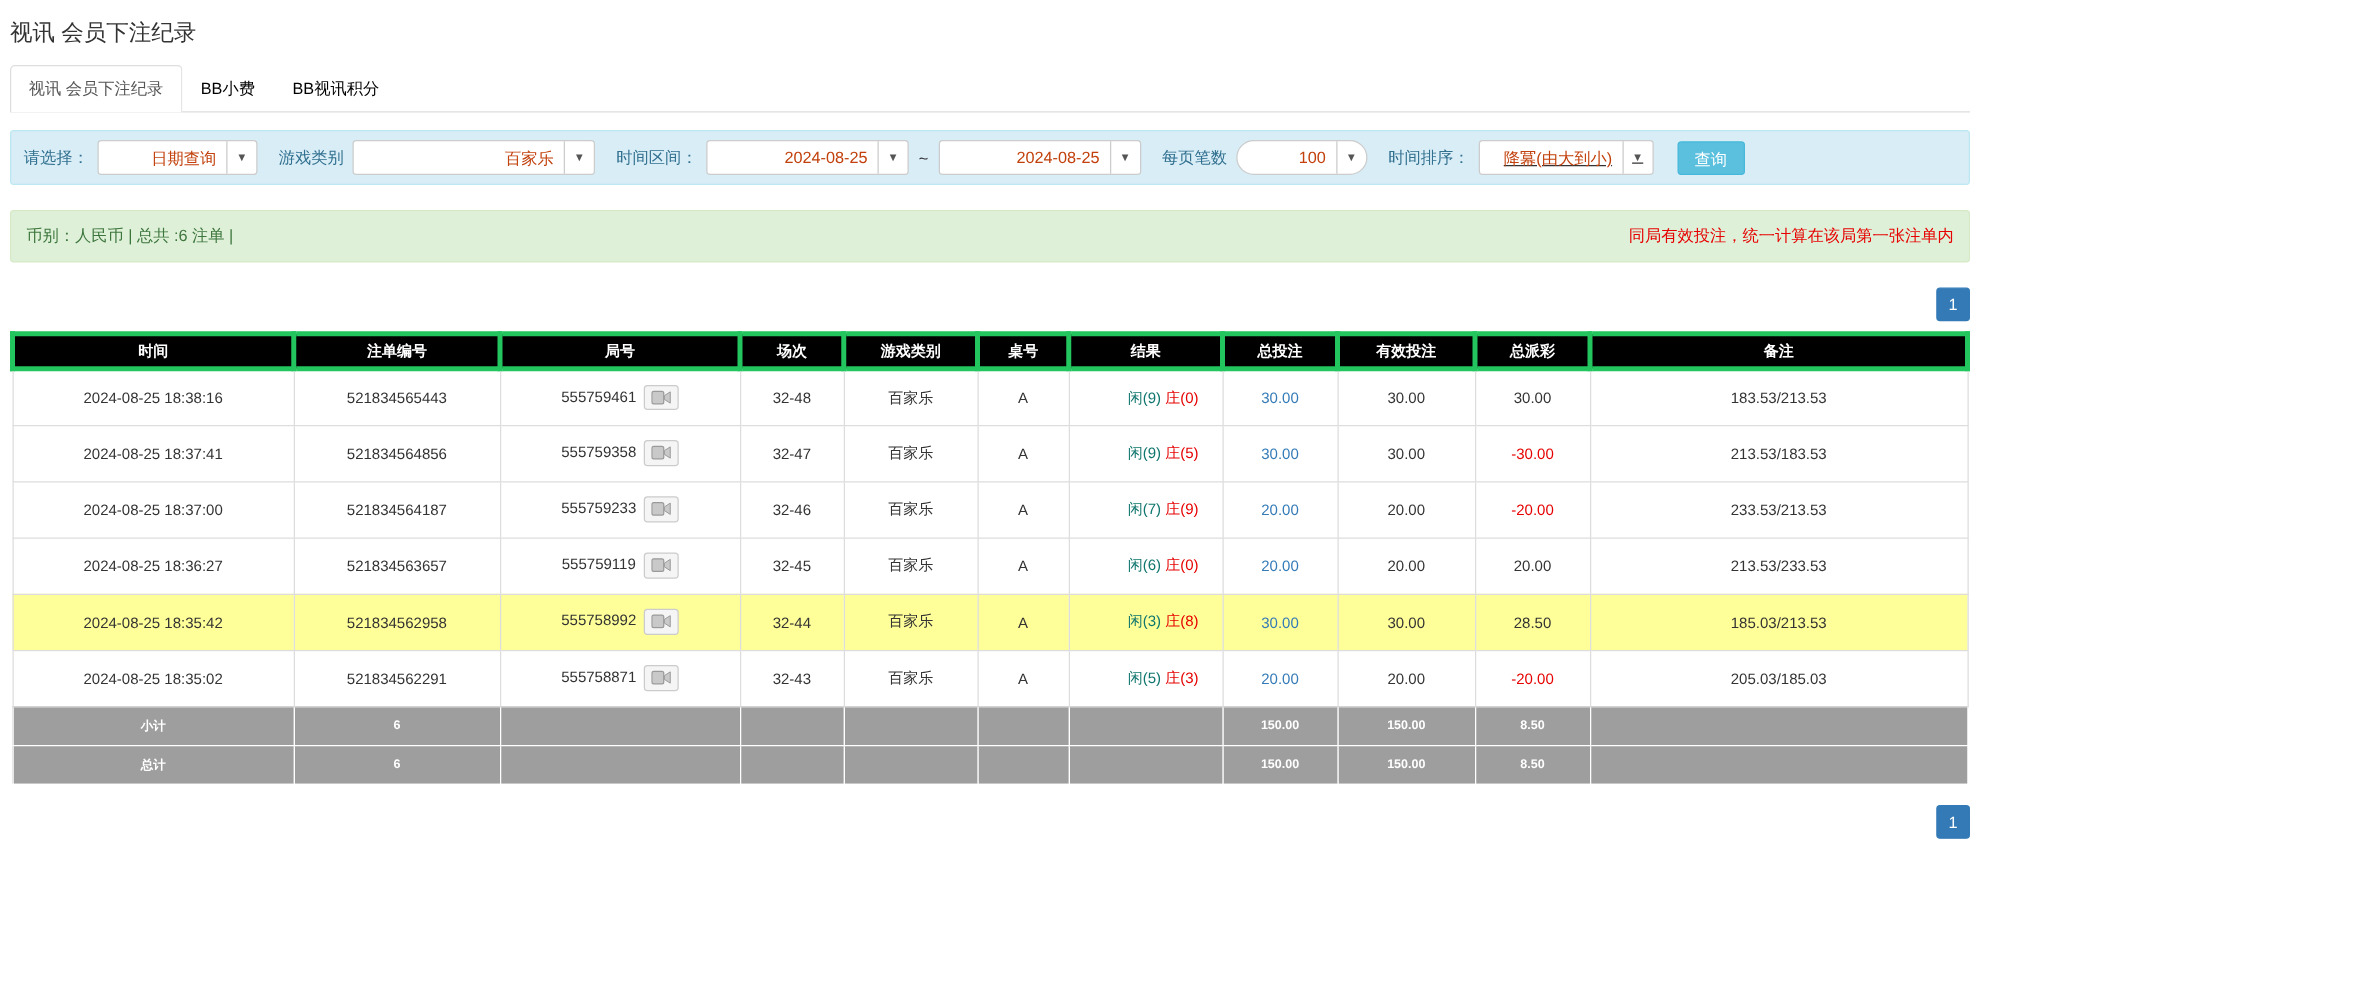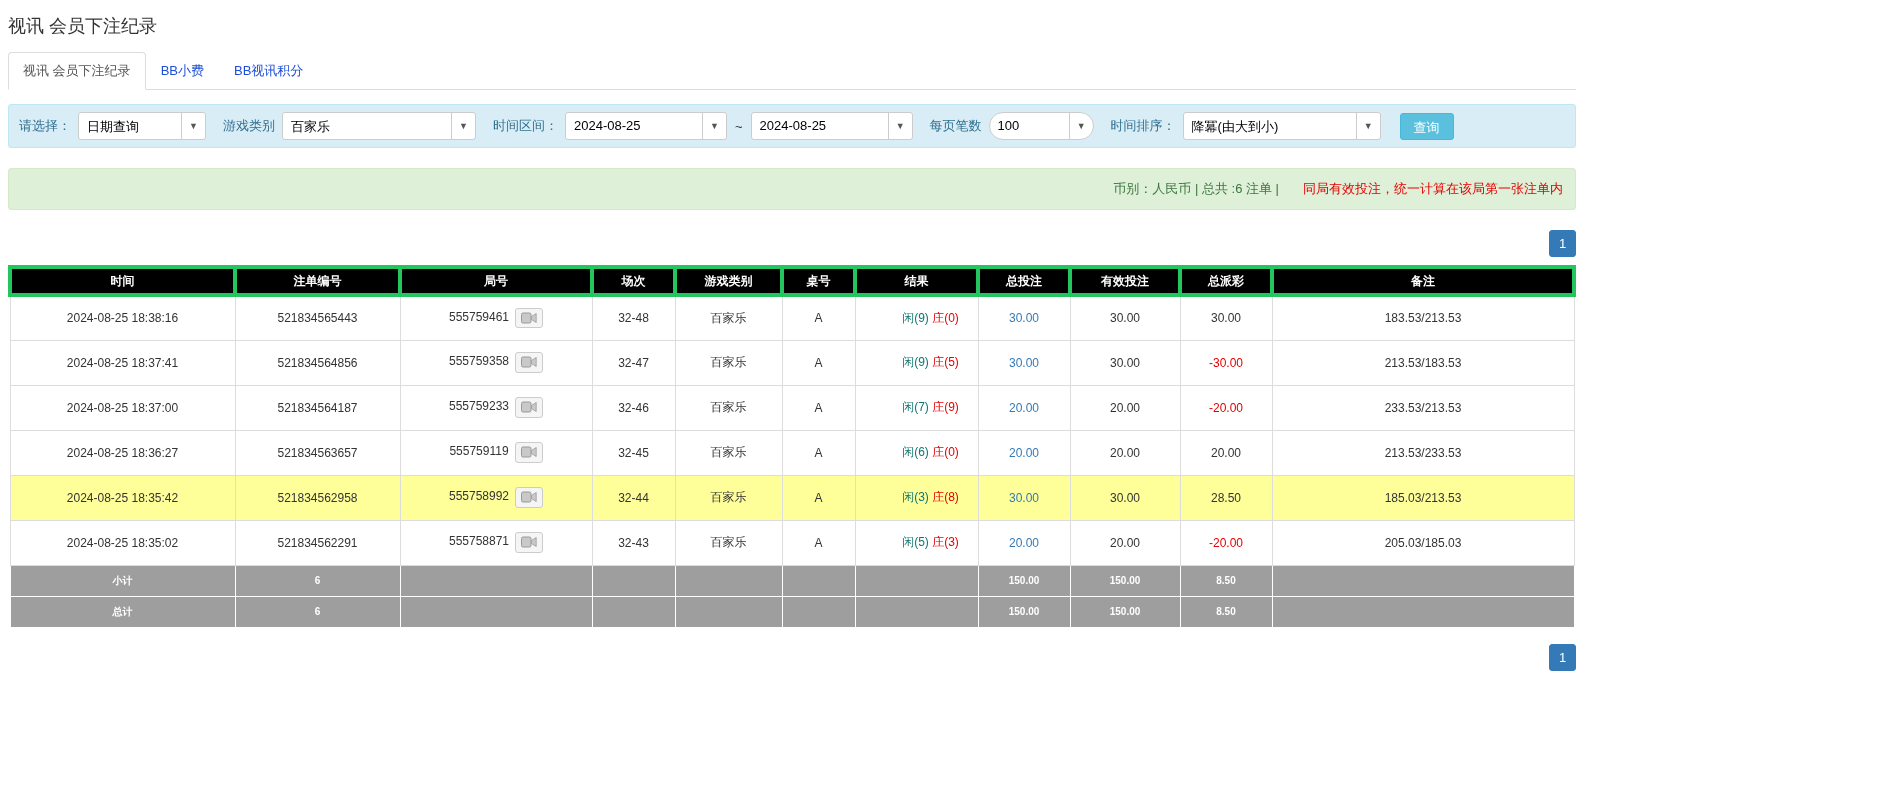--- a/index.html
+++ b/index.html
@@ -9,54 +9,54 @@
     color: #333;
     font-family: "Liberation Sans", "DejaVu Sans", sans-serif;
   }
   .container { width: 1576px; padding: 6px 0 30px 8px; }
 
   .page-title { font-size: 18px; font-weight: 500; margin: 8px 0 0 0; color: #333; }
 
   
   .tabs { display: flex; border-bottom: 1px solid #ddd; margin-top: 14px; }
   .tab {
-    padding: 9px 14px; font-size: 13px; color: #1d4ed8; cursor: pointer;
+    padding: 9px 14px; font-size: 13px; color: #000000; cursor: pointer;
     margin-bottom: -1px; border: 1px solid transparent; border-radius: 4px 4px 0 0;
     white-space: nowrap;
   }
   .tab.active { color: #555; background: #fff; border-color: #ddd #ddd #fff #ddd; cursor: default; }
 
   
   .filter-bar {
     margin-top: 14px; background: #d9edf7; border: 1px solid #bce8f1; border-radius: 3px;
     padding: 7px 10px; display: flex; align-items: center; gap: 7px; font-size: 13px;
   }
   .flabel { color: #31708f; font-weight: normal; margin-left: 10px; white-space: nowrap; }
   .flabel.first { margin-left: 0; }
   .tilde { color: #333; padding: 0 1px; }
   .select {
     display: inline-flex; align-items: stretch; background: #fff;
     border: 1px solid #ccc; border-radius: 3px; height: 28px; cursor: pointer;
   }
-  .sel-text { padding: 5px 8px; font-size: 13px; color: #000000; flex: 1; white-space: nowrap; overflow: hidden; }
+  .sel-text { padding: 5px 8px; font-size: 13px; color: #c2410c; flex: 1; white-space: nowrap; overflow: hidden; text-align: right; }
   .sel-caret { display: flex; align-items: center; padding: 0 7px; border-left: 1px solid #ccc; color: #555; font-size: 9px; }
   .w-query { width: 128px; }
   .w-game  { width: 194px; }
   .w-date  { width: 162px; }
   .w-per   { width: 105px; border-radius: 14px; }
-  .w-sort  { width: 198px; }
+  .w-sort  { width: 140px; text-decoration: underline; }
   .search-btn {
     margin-left: 12px; background: #5bc0de; border: 1px solid #46b8da; color: #fff;
     font-size: 13px; padding: 5px 13px; border-radius: 3px; cursor: pointer; height: 27px;
   }
 
   
   .summary-bar {
     margin-top: 20px; background: #dff0d8; border: 1px solid #d6e9c6; border-radius: 3px;
-    padding: 11px 12px; display: flex; justify-content: flex-end; align-items: center; font-size: 13px; gap: 24px;
+    padding: 11px 12px; display: flex; justify-content: space-between; align-items: center; font-size: 13px;
   }
   .summary-left  { color: #3c763d; }
   .summary-right { color: #e60000; }
 
   
   .pagination { display: flex; justify-content: flex-end; }
   .pagination.top { margin: 20px 0 8px 0; }
   .pagination.bottom { margin-top: 16px; }
   .page-btn {
     min-width: 27px; height: 27px; background: #337ab7; border: 1px solid #337ab7;

